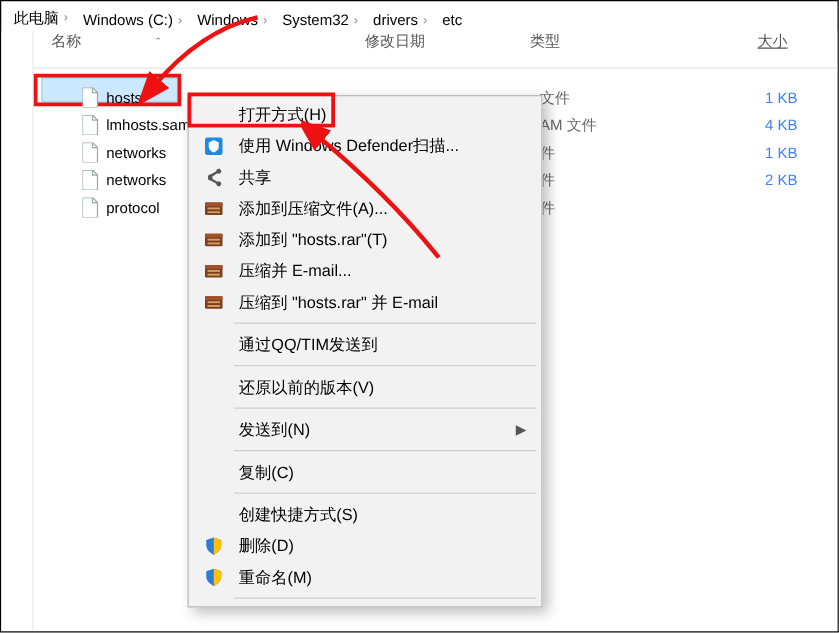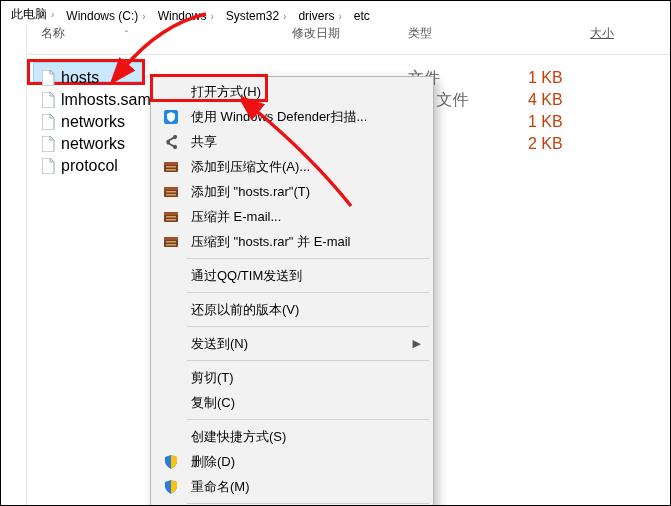--- a/index.html
+++ b/index.html
@@ -49,40 +49,41 @@
   .columns {
     display: flex;
     align-items: flex-start;
     height: 30px;
     border-bottom: 1px solid #e5e5e5;
     color: #555;
     font-size: 12px;
   }
   .col-name { width: 265px; padding-left: 14px; display:flex; align-items:center; gap:60px;}
   .col-date { width: 116px; }
-  .col-type { width: 120px; }
+  .col-type { width: 120px; margin-left: 16px; }
   .col-size { width: 110px; text-align: right; padding-right: 24px; text-decoration: underline; }
   .sort-ind {
     font-size: 9px;
     color: #777;
   }
   .files {
     padding-top: 12px;
   }
   .file-row {
     display: flex;
     align-items: center;
     height: 22px;
-    font-size: 16px;
+    font-size: 12px;
     color: #000;
+    padding-left: 24px;
   }
   .file-row .fname { width: 265px; padding-left: 14px; display: flex; align-items: center; gap: 6px; }
   .file-row .fdate { width: 116px; color: #666; }
   .file-row .ftype { width: 120px; color: #666; }
-  .file-row .fsize { width: 110px; padding-right: 24px; color: #c2410c; }
+  .file-row .fsize { width: 110px; text-align: right; padding-right: 24px; color: #3b82f6; }
   .file-icon {
     width: 14px; height: 16px;
     display: inline-flex; align-items: center; justify-content: center;
   }
   .file-icon svg { display:block; }
   .selected-box {
     position: absolute;
     border: 3px solid #e11;
     left: 0px;
     top: 34px;
@@ -343,24 +344,20 @@
     </div>
     <div class="cm-sep"></div>
     <div class="cm-item">
       <span class="cm-icon"></span>
       <span class="cm-label">发送到(N)</span>
       <span class="cm-arrow">▶</span>
     </div>
     <div class="cm-sep"></div>
     <div class="cm-item">
       <span class="cm-icon"></span>
-      <span class="cm-label">剪切(T)</span>
-    </div>
-    <div class="cm-item">
-      <span class="cm-icon"></span>
       <span class="cm-label">复制(C)</span>
     </div>
     <div class="cm-sep"></div>
     <div class="cm-item">
       <span class="cm-icon"></span>
       <span class="cm-label">创建快捷方式(S)</span>
     </div>
     <div class="cm-item">
       <span class="cm-icon">
         <svg width="16" height="16" viewBox="0 0 16 16">

